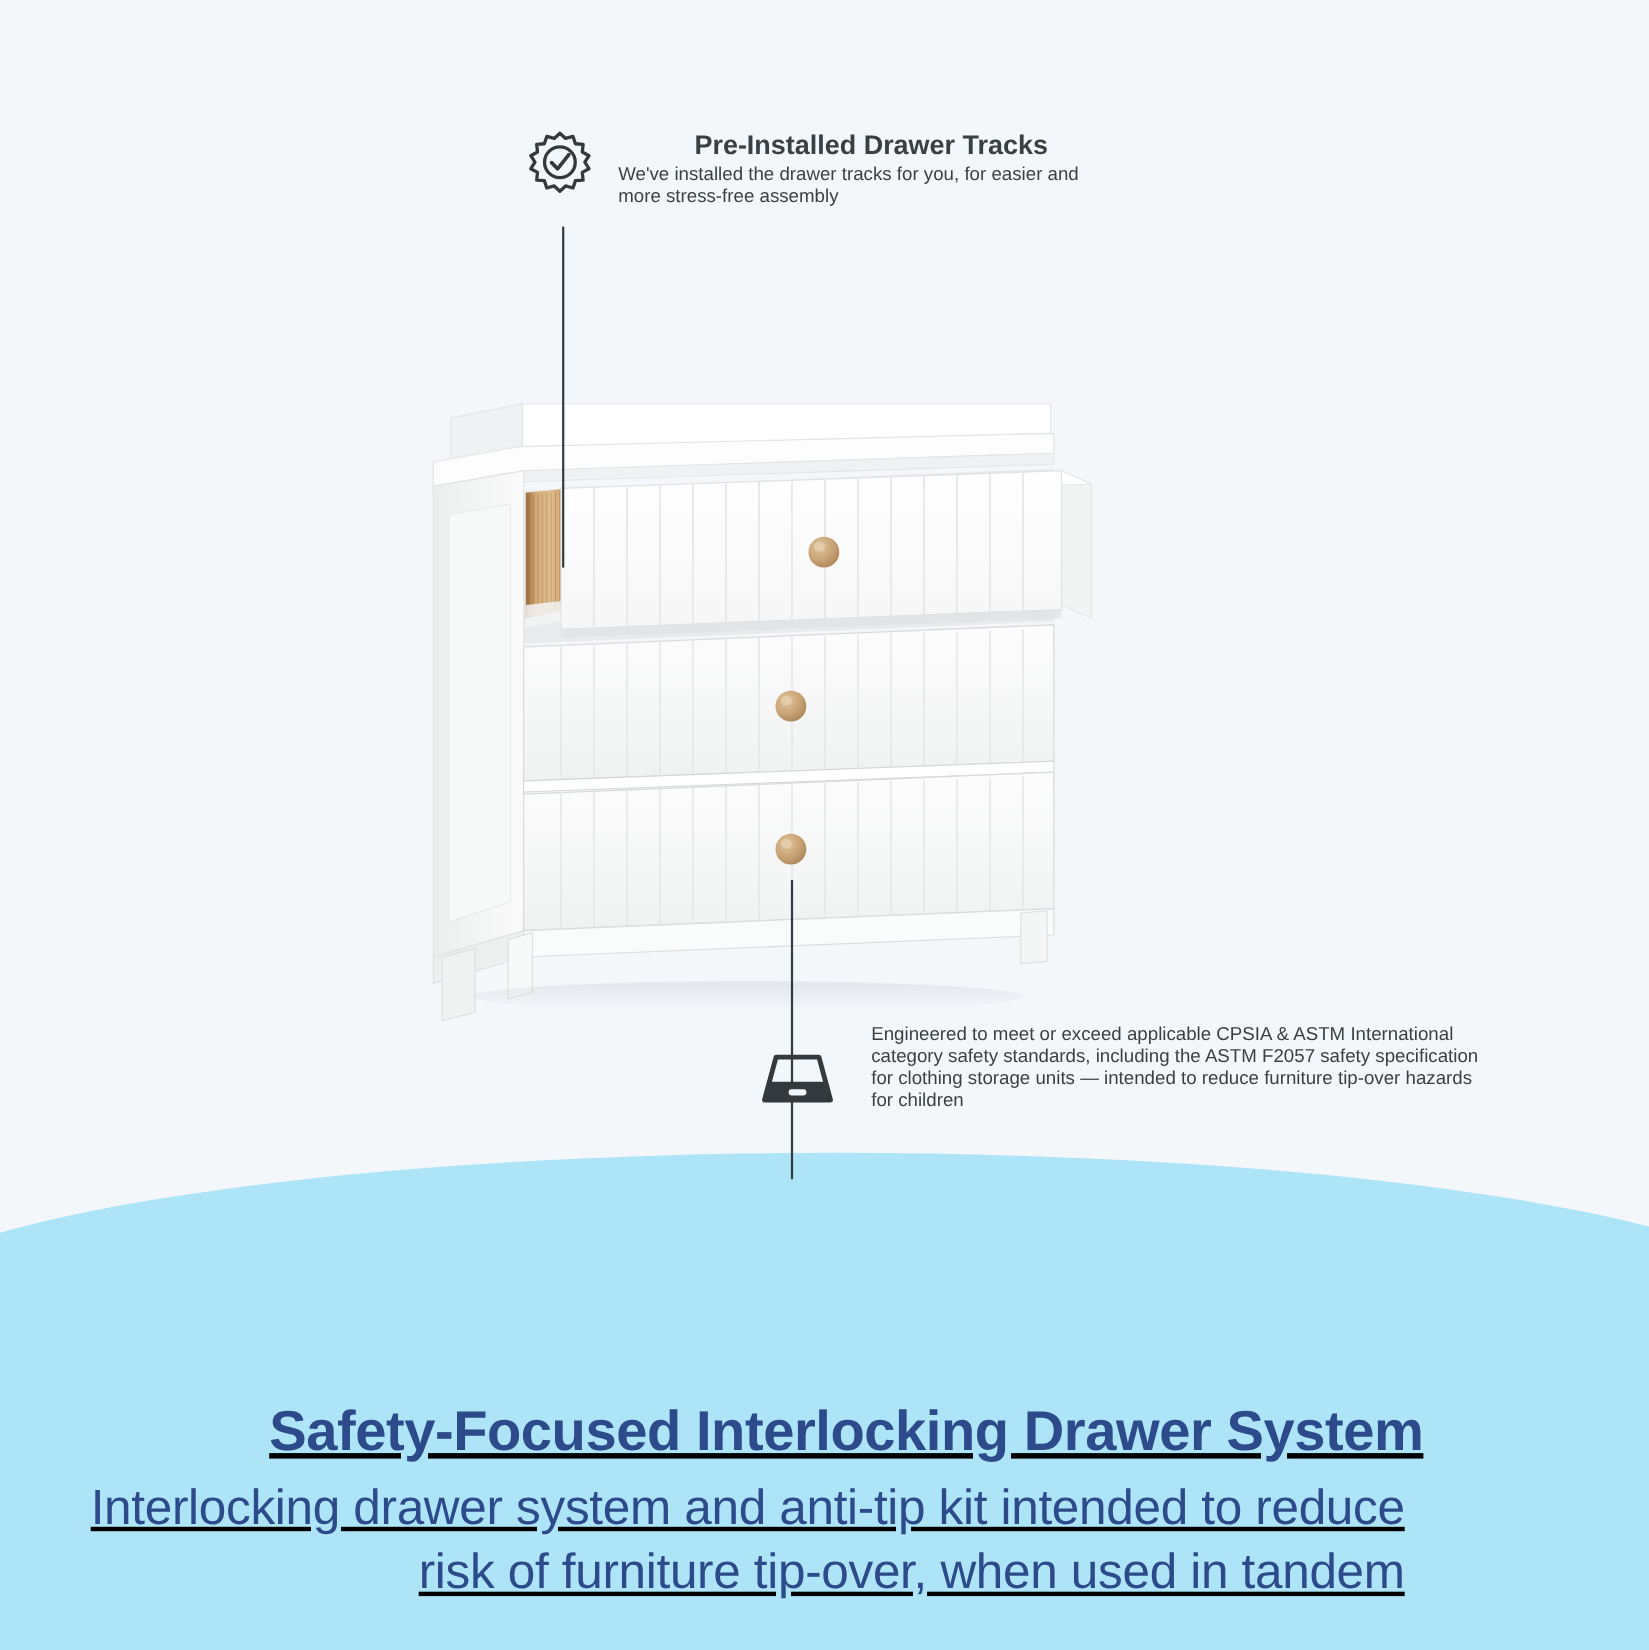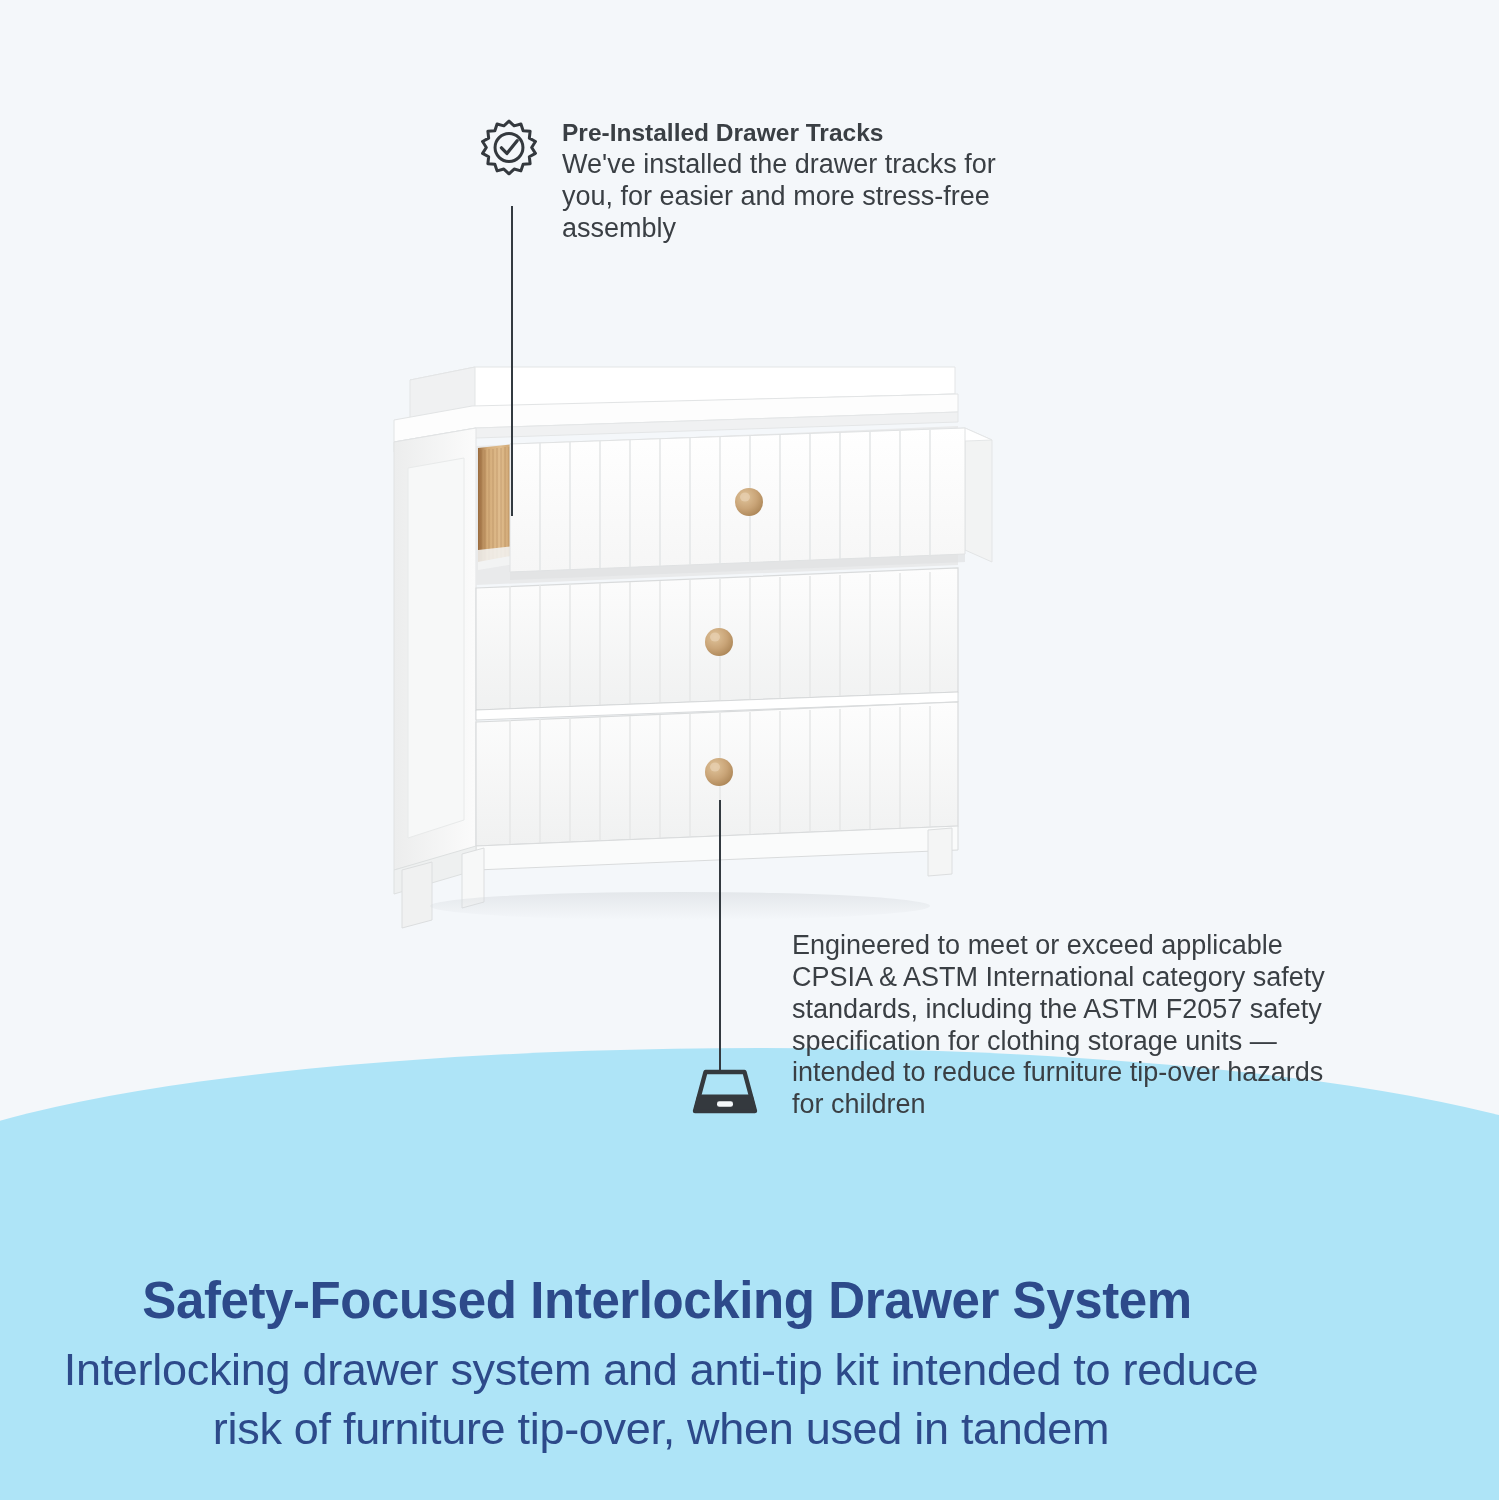--- a/index.html
+++ b/index.html
@@ -27,21 +27,22 @@
     border-radius: 62% 62% 0 0 / 26% 26% 0 0;
     z-index: 0;
   }
 
   .headline-wrap {
     position: absolute;
     left: 0;
     top: 1272px;
     width: 1334px;
     z-index: 4;
-    text-align: center;
+    text-align: right;
+    text-decoration: underline;
   }
   .headline {
     font-size: 51px;
     font-weight: bold;
     color: #2d4a8a;
     letter-spacing: -0.4px;
     line-height: 1.12;
     margin: 0;
     padding: 0 40px;
   }
@@ -71,23 +72,24 @@
   .callout-text {
     margin-left: 22px;
   }
   .callout-title {
     font-size: 24.5px;
     font-weight: bold;
     color: #3a3f44;
     line-height: 1.2;
     margin: 0 0 2px 0;
     white-space: nowrap;
+    text-align: center;
   }
   .callout-body {
-    font-size: 27px;
+    font-size: 17px;
     font-weight: normal;
     color: #3a3f44;
     line-height: 1.18;
     margin: 0;
   }
 
   #callout-tracks { left: 478px; top: 118px; }
   #callout-tracks .callout-text { width: 460px; }
 
   #callout-interlock { left: 692px; top: 930px; }

